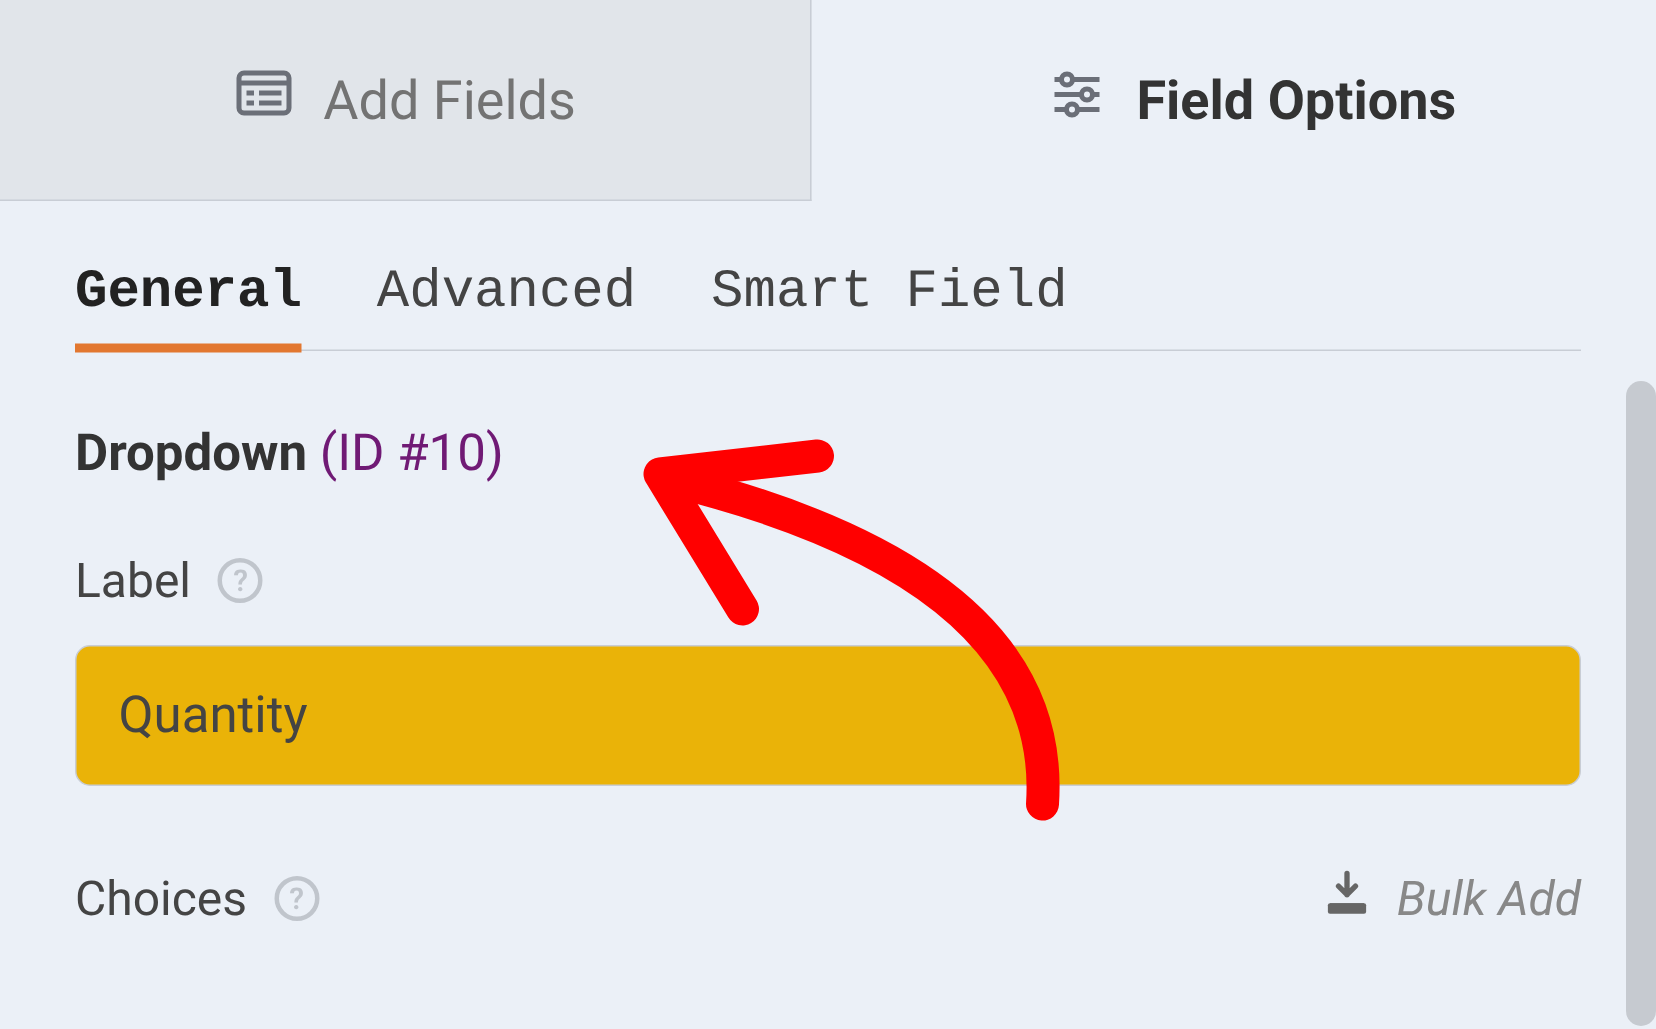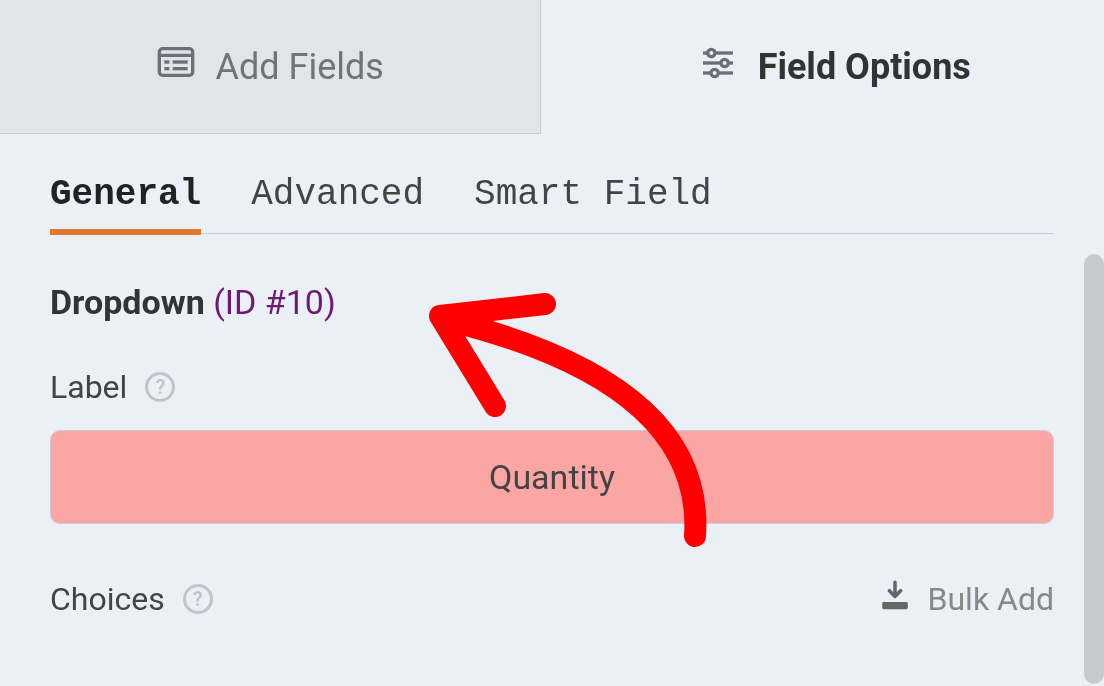--- a/index.html
+++ b/index.html
@@ -111,41 +111,41 @@
       font-size: 20px;
       color: #c0c5cc;
       font-weight: 600;
       cursor: help;
     }
     .text-input {
       width: 100%;
       height: 94px;
       border: 1px solid #c8cdd5;
       border-radius: 10px;
-      background: #fca5a5;
+      background: #eab308;
       font-size: 34px;
       color: #444;
       padding: 0 28px;
       outline: none;
       font-family: inherit;
-      text-align: center;
     }
     .bottom-row {
       display: flex;
       align-items: center;
       justify-content: space-between;
       margin-top: 54px;
     }
     .bulk-add {
       display: flex;
       align-items: center;
       gap: 16px;
       font-size: 32px;
       color: #888;
       cursor: pointer;
+      font-style: italic;
     }
     .bulk-add svg {
       width: 34px;
       height: 34px;
       fill: #666;
     }
     .scrollbar {
       position: absolute;
       right: 0;
       top: 254px;

